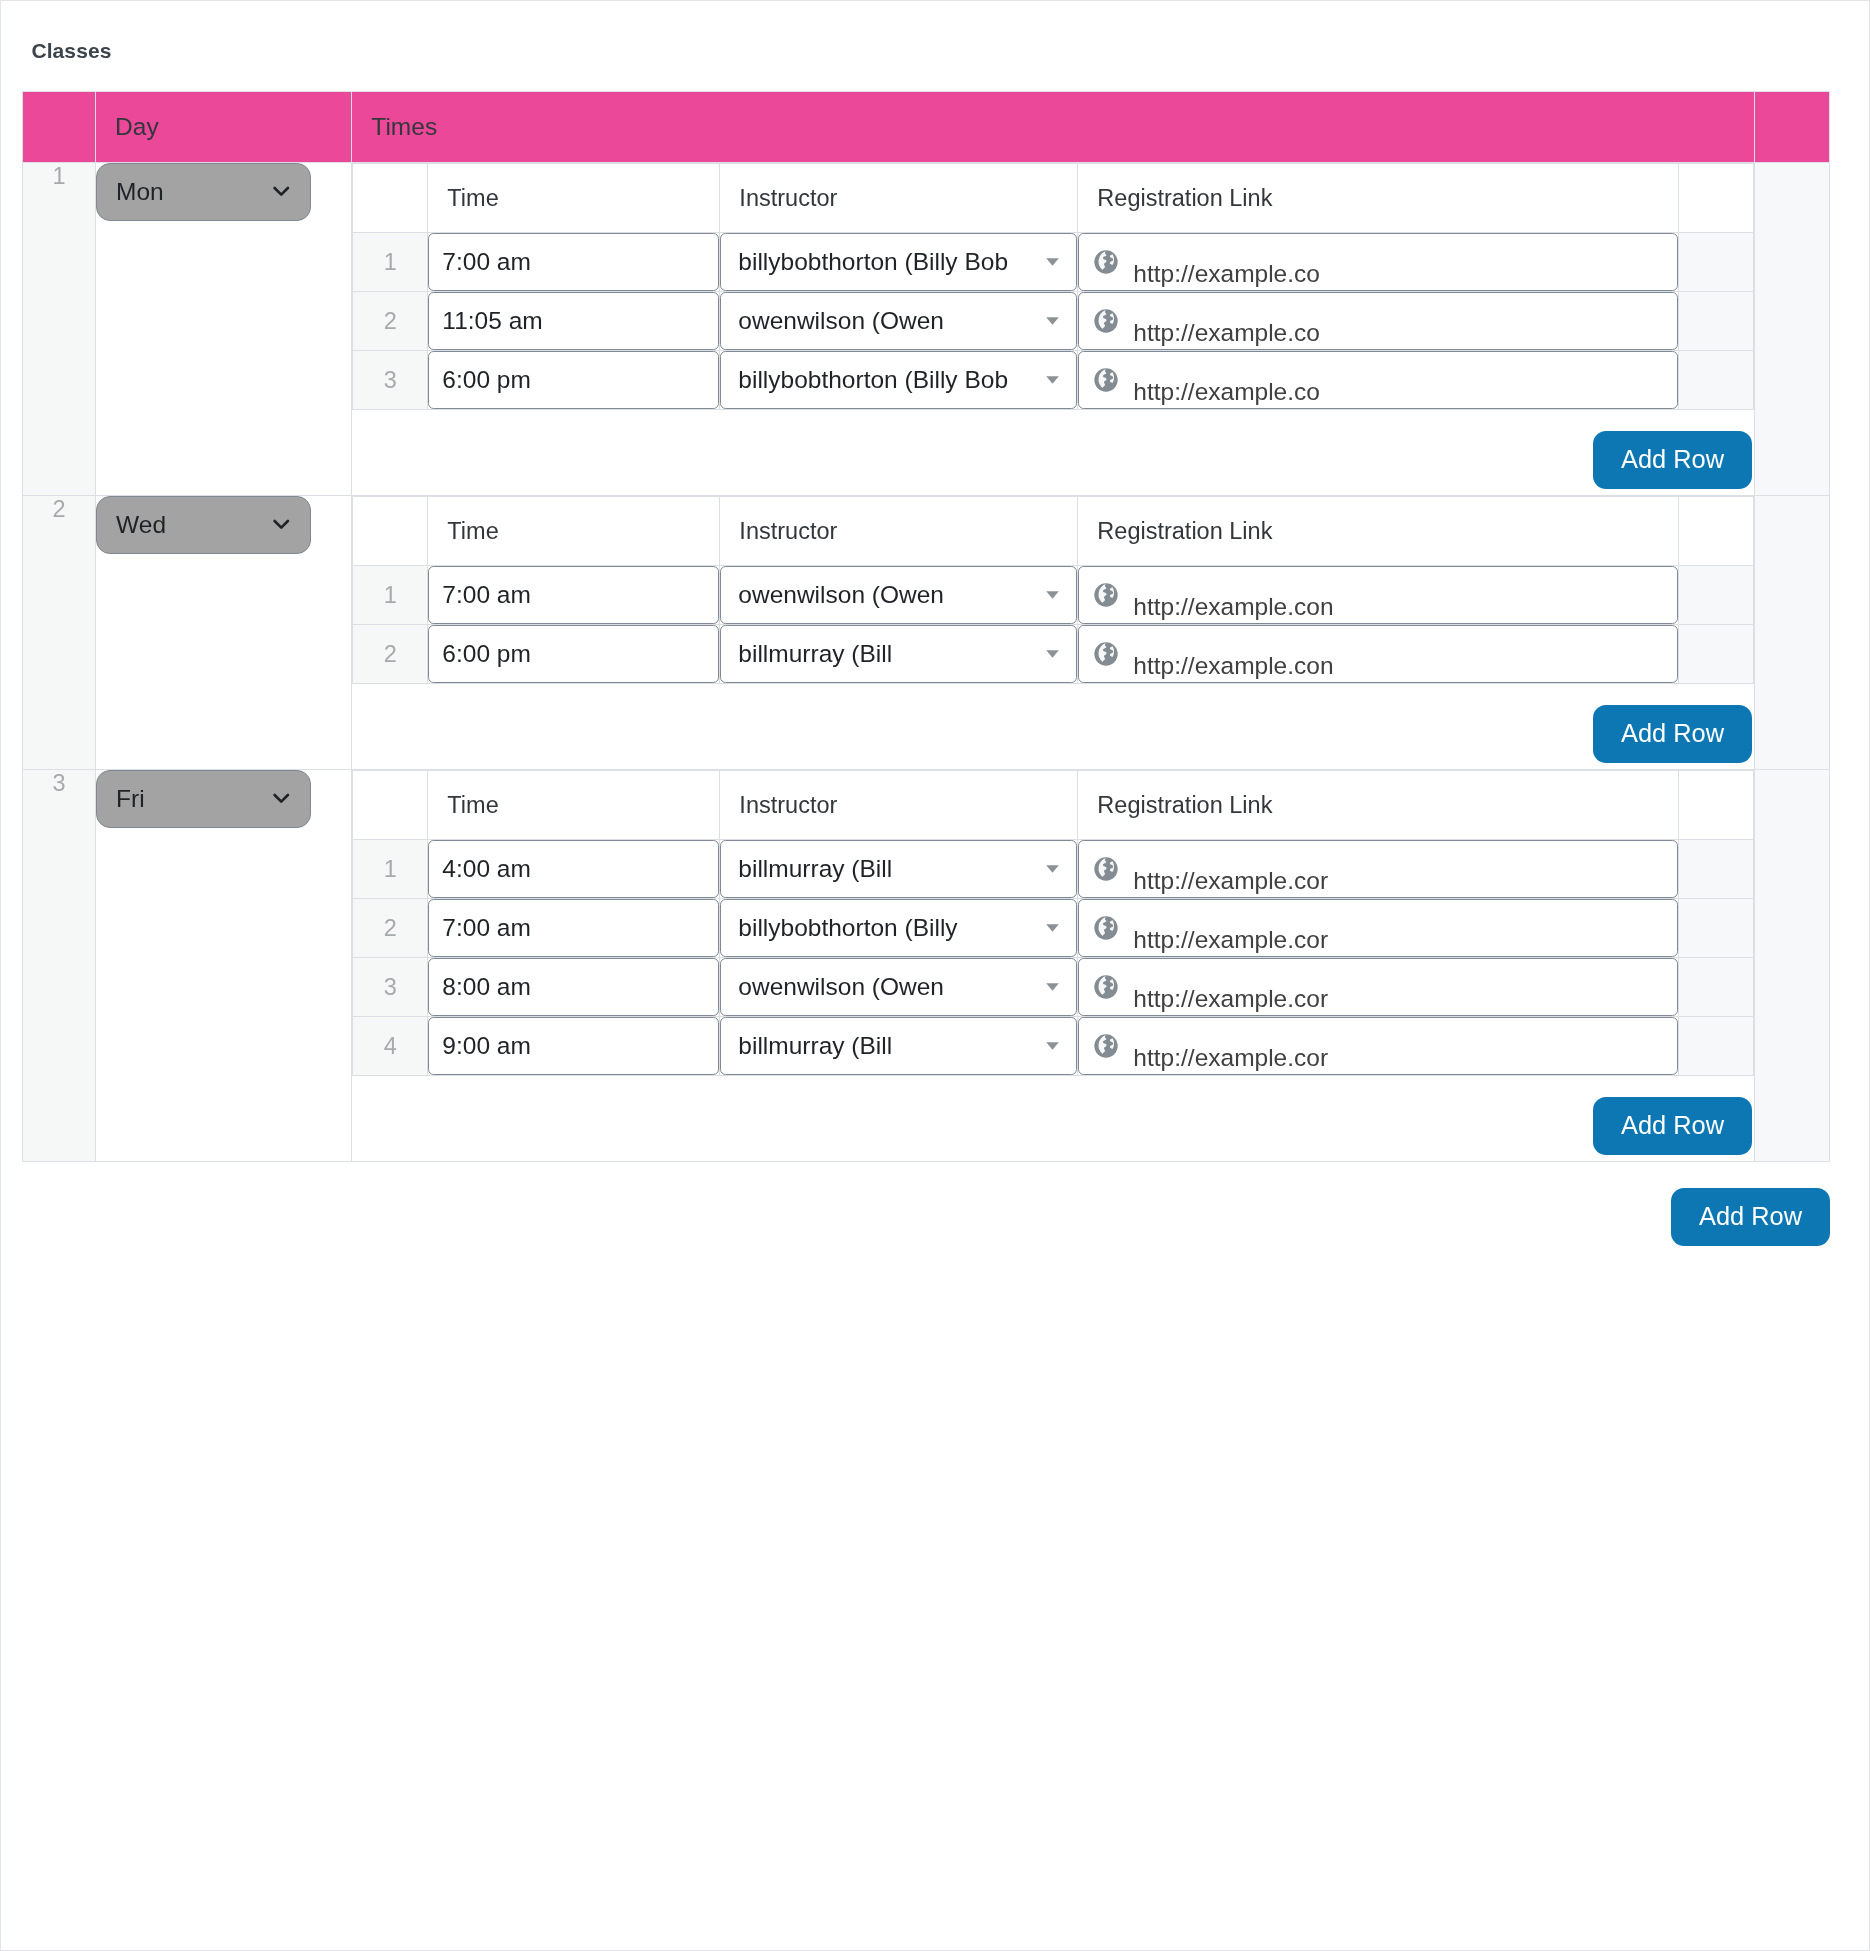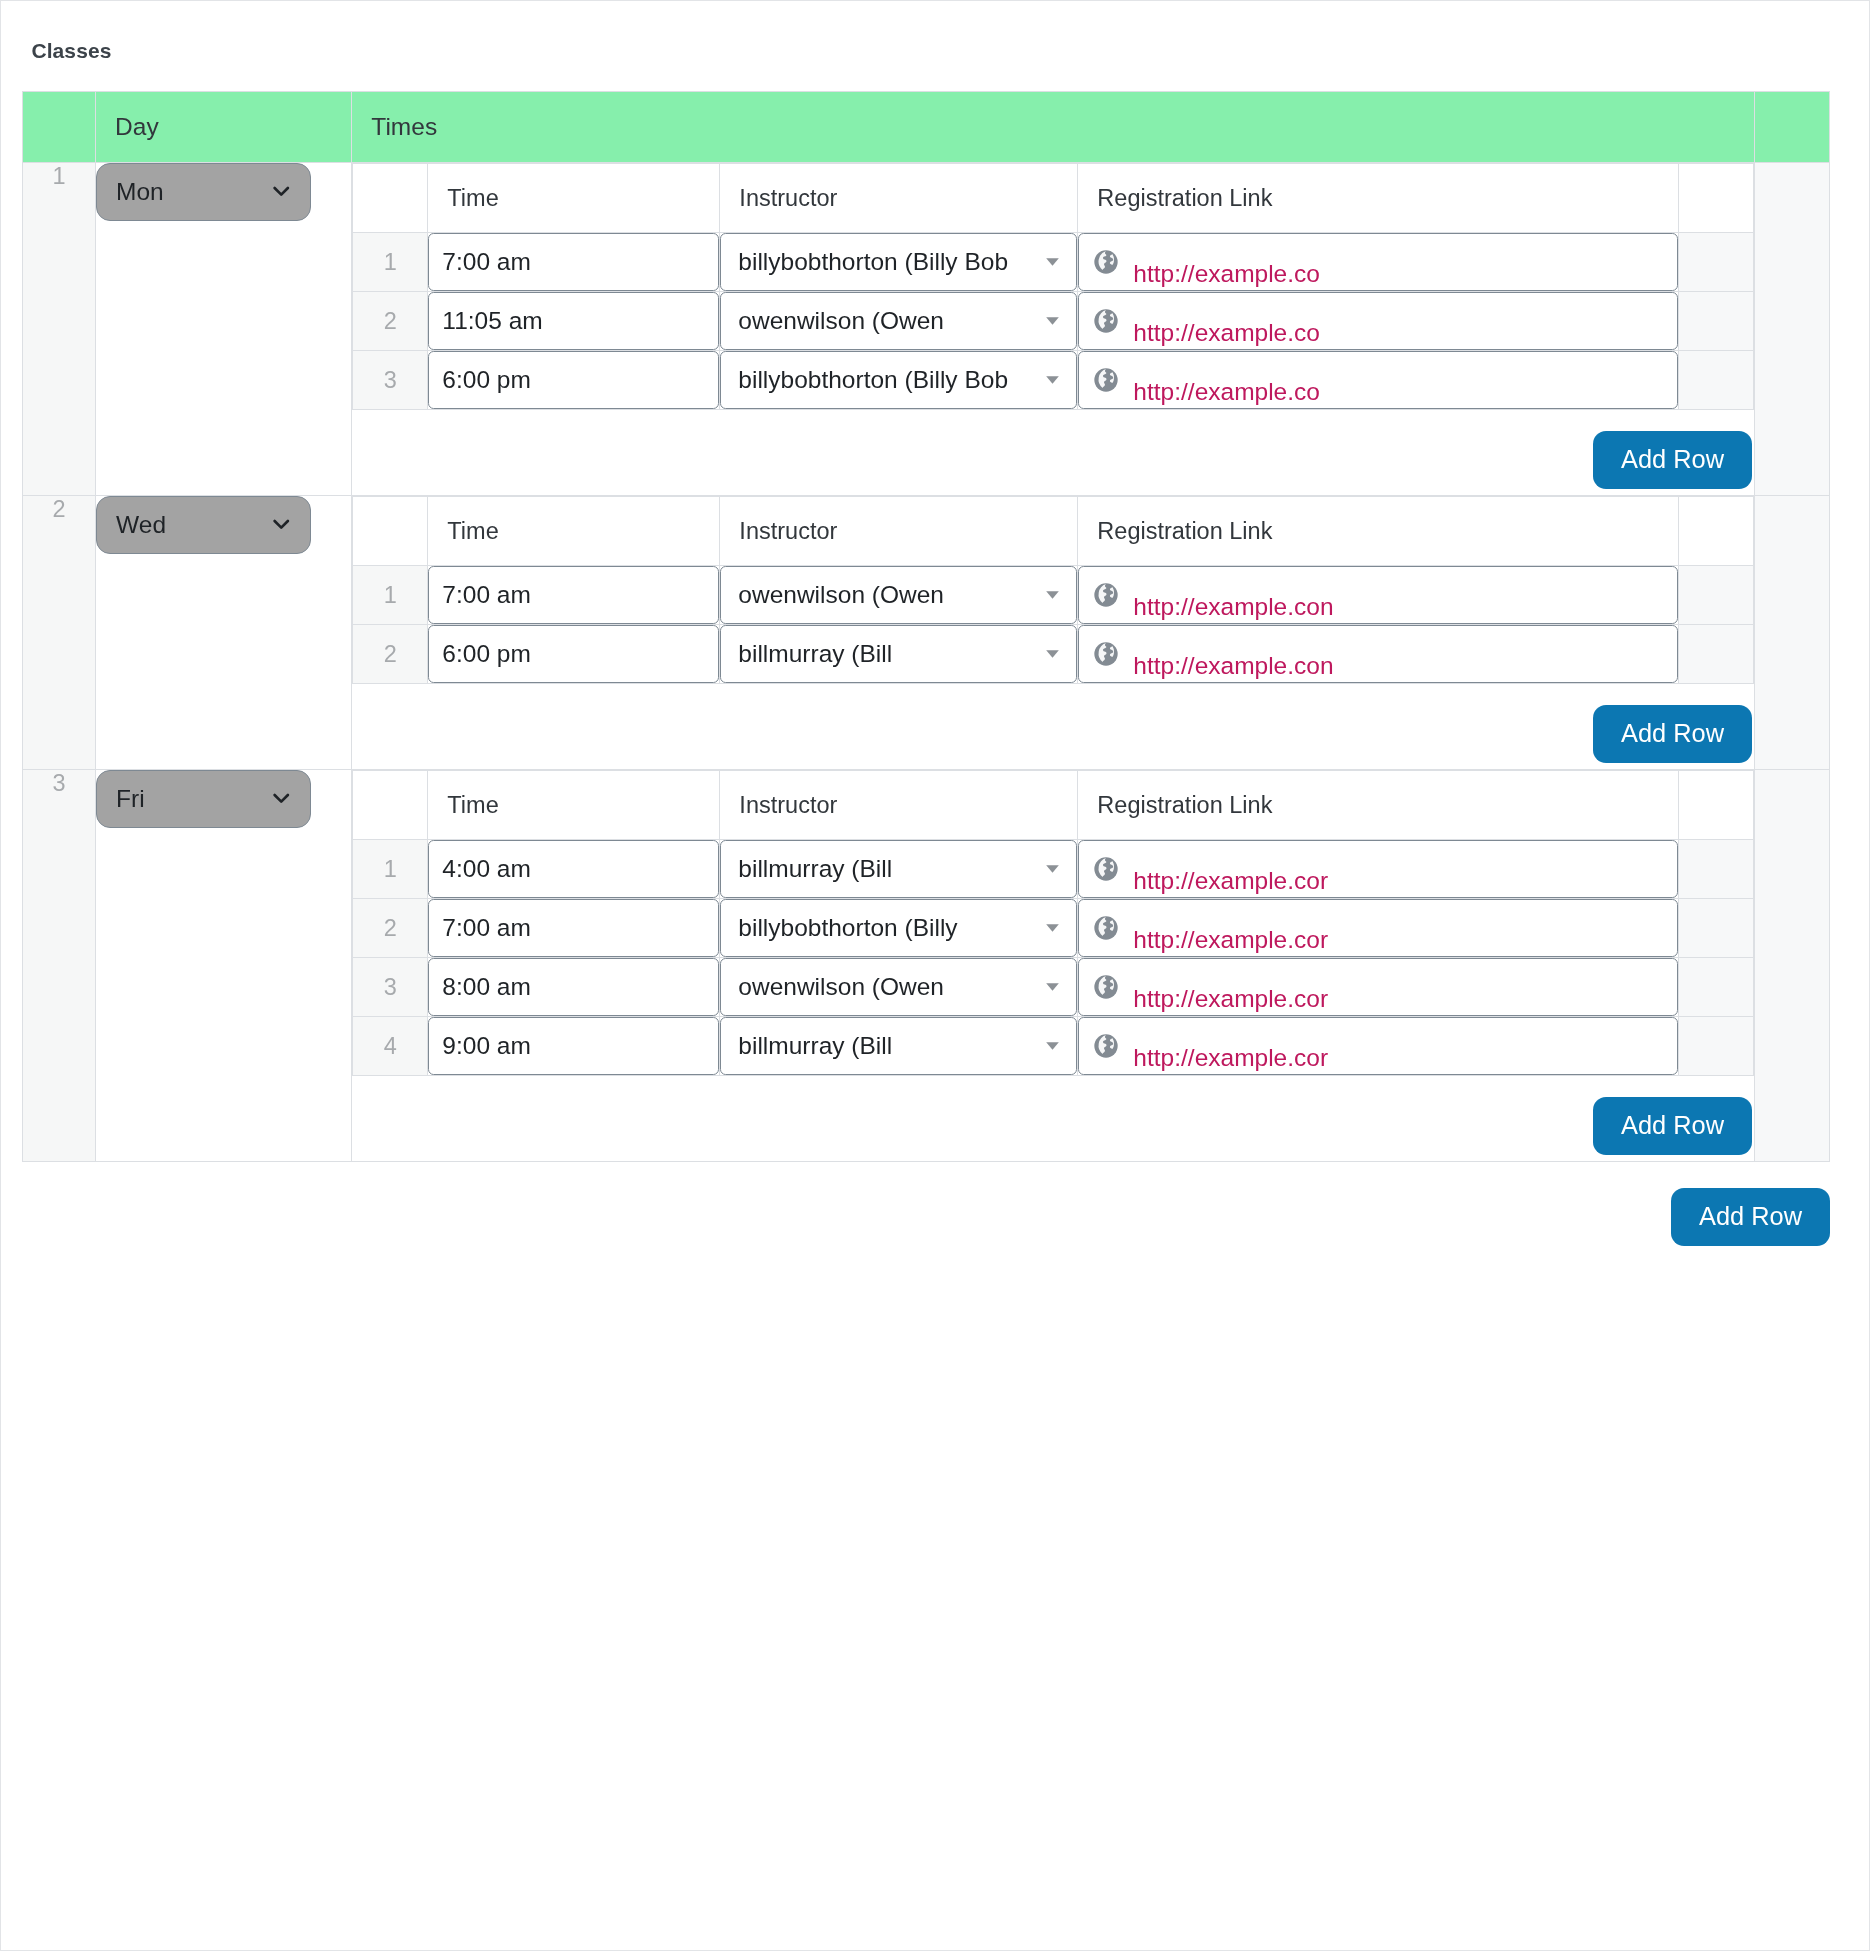--- a/index.html
+++ b/index.html
@@ -43,21 +43,21 @@
     vertical-align: top;
     padding: 0;
   }
   .col-idx      { width: 73px; }
   .col-day      { width: 256px; }
   .col-times    { width: 1401px; }
   .col-tail     { width: 75px; }
 
   table.outer > thead > tr > th {
     height: 70px;
-    background: #86efac;
+    background: #ec4899;
     font-weight: normal;
     font-size: 24.5px;
     color: #32373c;
     text-align: left;
     padding: 0 0 0 19px;
     vertical-align: middle;
   }
   th.blank-head { padding: 0; }
 
   td.idx-cell {
@@ -199,21 +199,21 @@
     height: 58px;
     border: 1.9px solid #7e8993;
     border-radius: 5.6px;
     background: #fff;
     padding: 0 9.4px 0 13px;
     overflow: hidden;
   }
   .link-input .globe { flex: 0 0 auto; display: flex; align-items: center; }
   .link-input .urltext {
     font-size: 24.5px;
-    color: #be185d;
+    color: #404040;
     margin-left: 13px;
     white-space: nowrap;
     overflow: hidden;
     margin-top: 24px;
   }
 
   
   .addrow-bar {
     display: flex;
     justify-content: flex-end;

